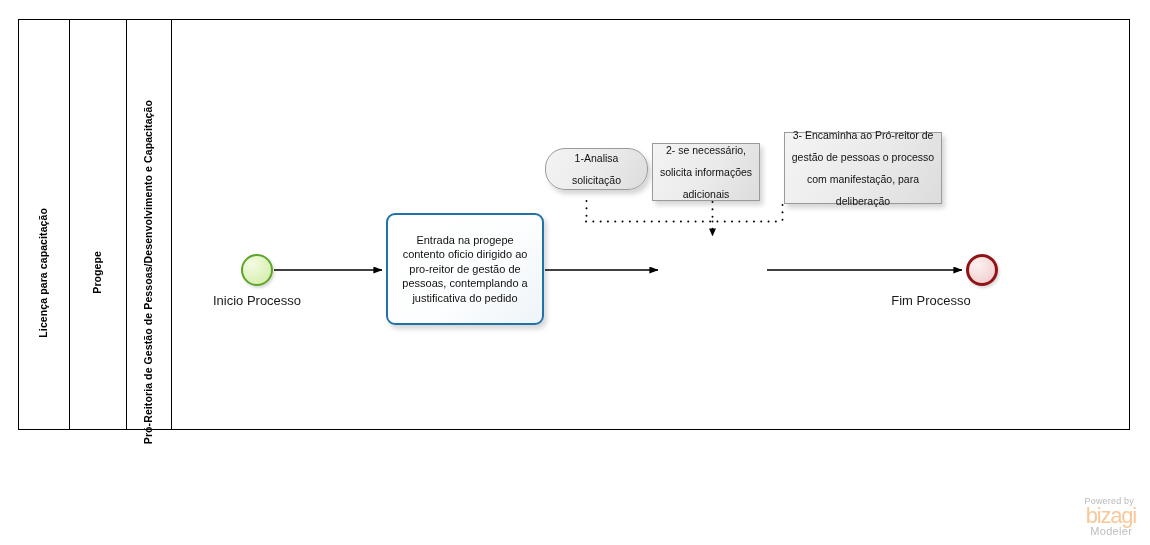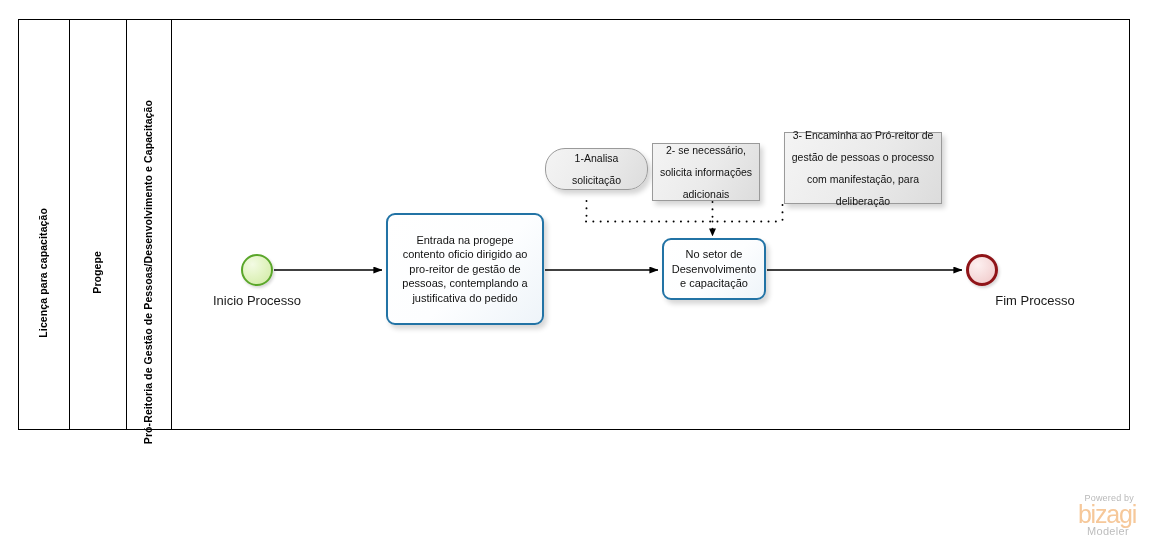--- a/index.html
+++ b/index.html
@@ -143,21 +143,21 @@
     user-select: none;
   }
   .wm-powered {
     font-size: 9px;
     color: #b9b9b9;
     letter-spacing: 0.2px;
     margin-bottom: 0;
     margin-right: 2px;
   }
   .wm-bizagi {
-    font-size: 25px;
+    font-size: 22px;
     color: #f6c89a;
     letter-spacing: -1.2px;
     font-weight: 400;
     line-height: 0.92;
   }
   .wm-modeler {
     font-size: 11px;
     color: #bdbdbd;
     letter-spacing: 0.3px;
     text-align: center;
@@ -212,26 +212,23 @@
     </g>
   </svg>
 
   <div class="event event-start" style="left:241px; top:254px;"></div>
   <div class="event-caption" style="left:192px; top:293px; width:130px;">Inicio Processo</div>
 
   <div class="task" style="left:386px; top:213px; width:158px; height:112px;">
     <div class="task-text">Entrada na progepe contento oficio dirigido ao pro-reitor de gestão de pessoas, contemplando a justificativa do pedido</div>
   </div>
 
-  <div class="task" style="left:662px; top:238px; width:104px; height:62px;">
-    <div class="task-text">No setor de Desenvolvimento e capacitação</div>
-  </div>
 
   <div class="event event-end" style="left:966px; top:254px;"></div>
-  <div class="event-caption" style="left:970px; top:293px; width:130px;">Fim Processo</div>
+  <div class="event-caption" style="left:866px; top:293px; width:130px;">Fim Processo</div>
 
   <div class="note" style="left:545px; top:148px; width:103px; height:42px;border-radius:20px;">
     <div class="note-text">1-Analisa solicitação</div>
   </div>
 
   <div class="note" style="left:652px; top:143px; width:108px; height:58px;">
     <div class="note-text">2- se necessário, solicita informações adicionais</div>
   </div>
 
   <div class="note" style="left:784px; top:132px; width:158px; height:72px;">

